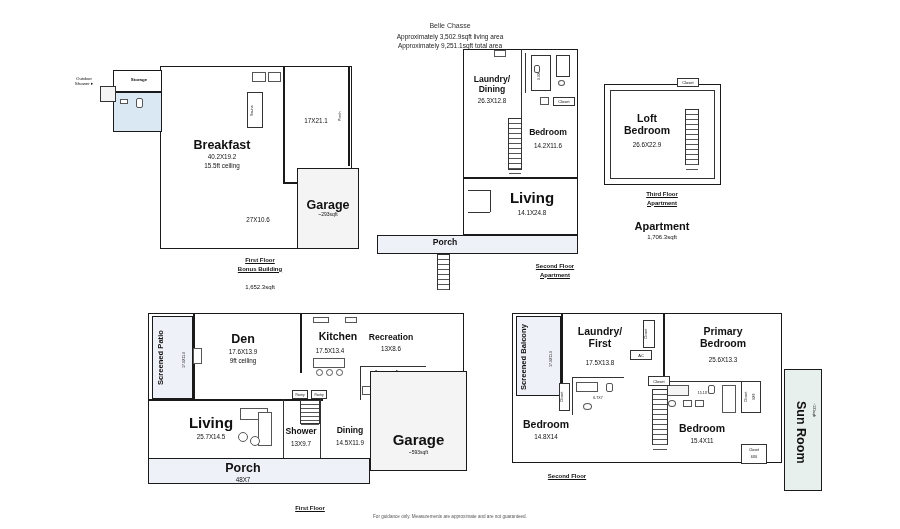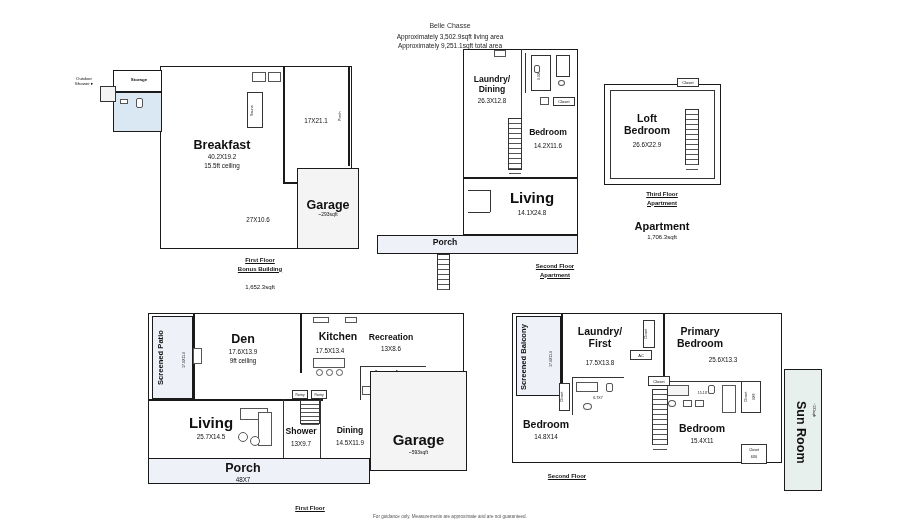--- a/index.html
+++ b/index.html
@@ -297,21 +297,21 @@
     <span>Laundry/</span><br>
     <span>First</span>
   </div>
   <div class="lbl dim" style="left:564px;top:359px;width:72px;">17.5X13.8</div>
 
   <div class="abs vclosetbox" style="left:643px;top:320px;width:12px;height:28px;"></div>
   <div class="lbl micro vert" style="left:644px;top:322px;width:10px;height:24px;">Closet</div>
   <div class="closetbox" style="position:absolute;left:630px;top:350px;width:22px;height:10px;font-size:4px;">AC</div>
 
   <div class="abs line-v" style="left:663px;top:313px;height:68px;"></div>
-  <div class="lbl n11 name" style="left:642px;top:326px;width:116px;">
+  <div class="lbl n11 name" style="left:665px;top:326px;width:116px;">
     <span>Primary</span><br>
     <span>Bedroom</span>
   </div>
   <div class="lbl dim" style="left:665px;top:356px;width:116px;">25.6X13.3</div>
 
   <div class="abs tline-h" style="left:663px;top:381px;width:92px;"></div>
   <div class="lbl micro" style="left:680px;top:391px;width:50px;">15.1X7.5</div>
   <div class="abs hair fillgrey" style="left:667px;top:385px;width:22px;height:11px;"></div>
   <div class="abs hair" style="left:722px;top:385px;width:14px;height:28px;"></div>
   <div class="abs fixture" style="left:708px;top:385px;width:7px;height:9px;border-radius:2px;"></div>

